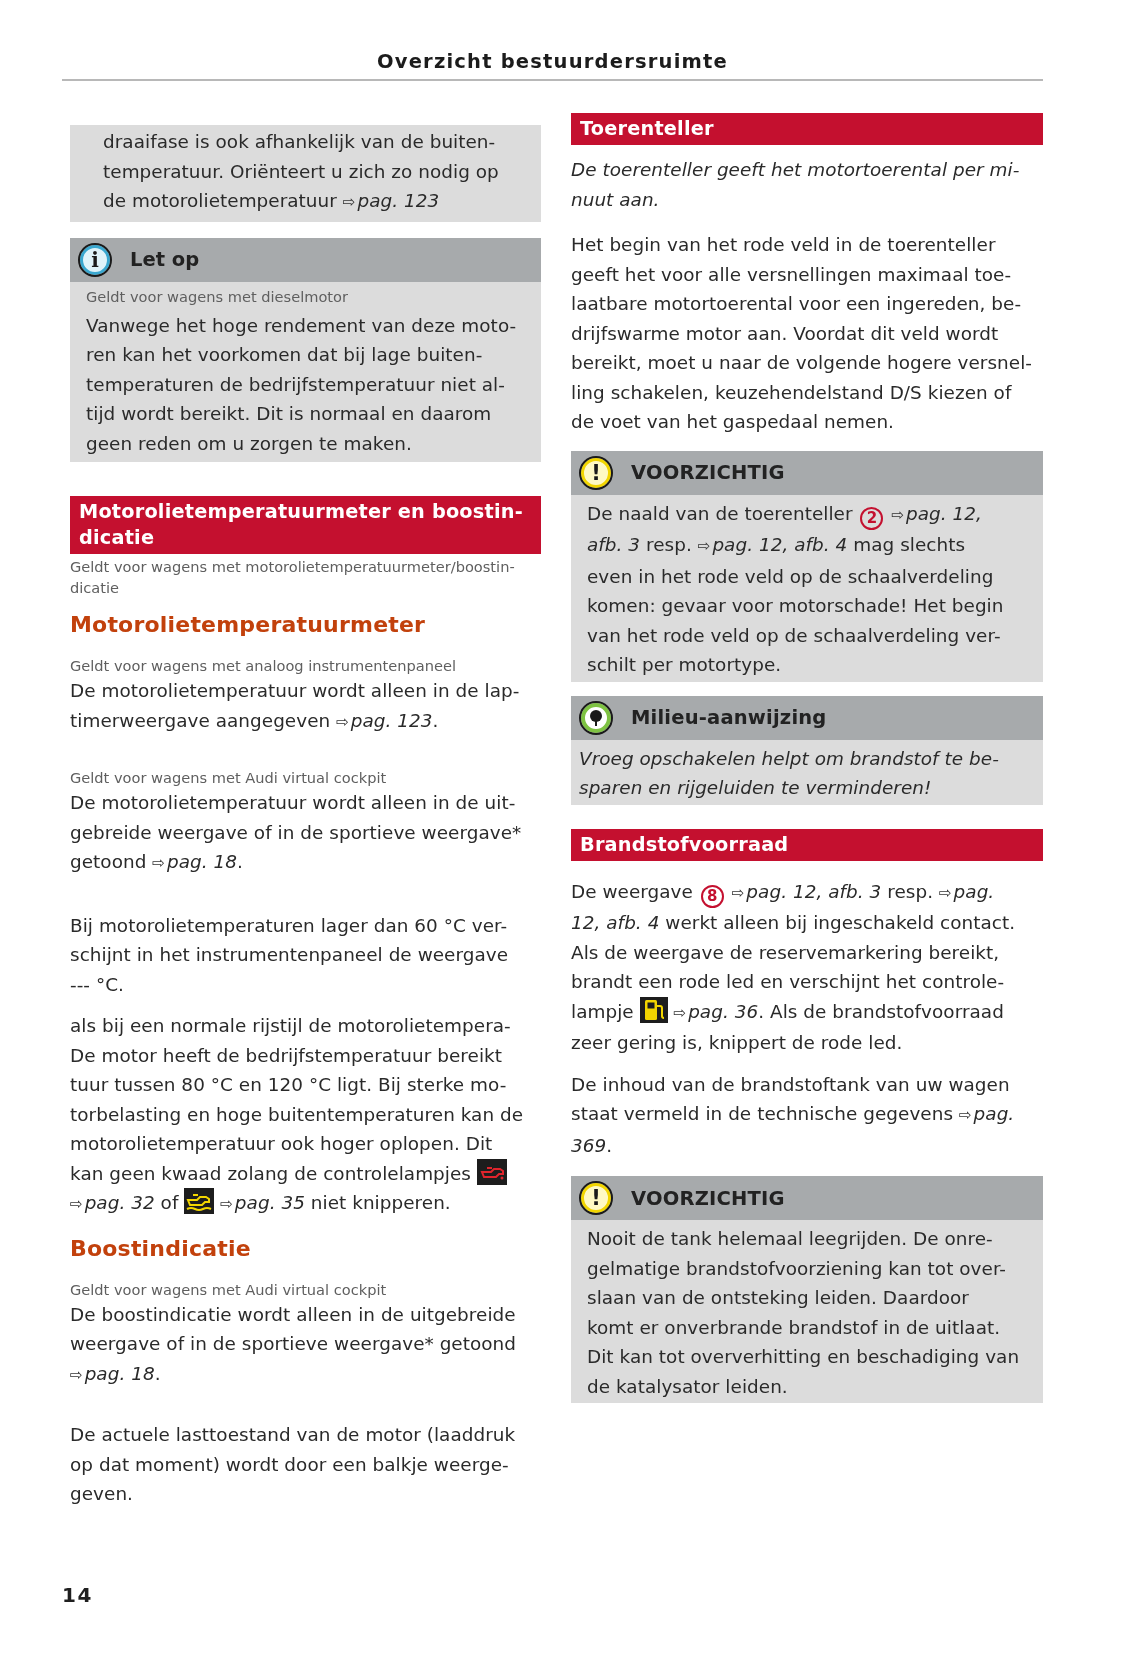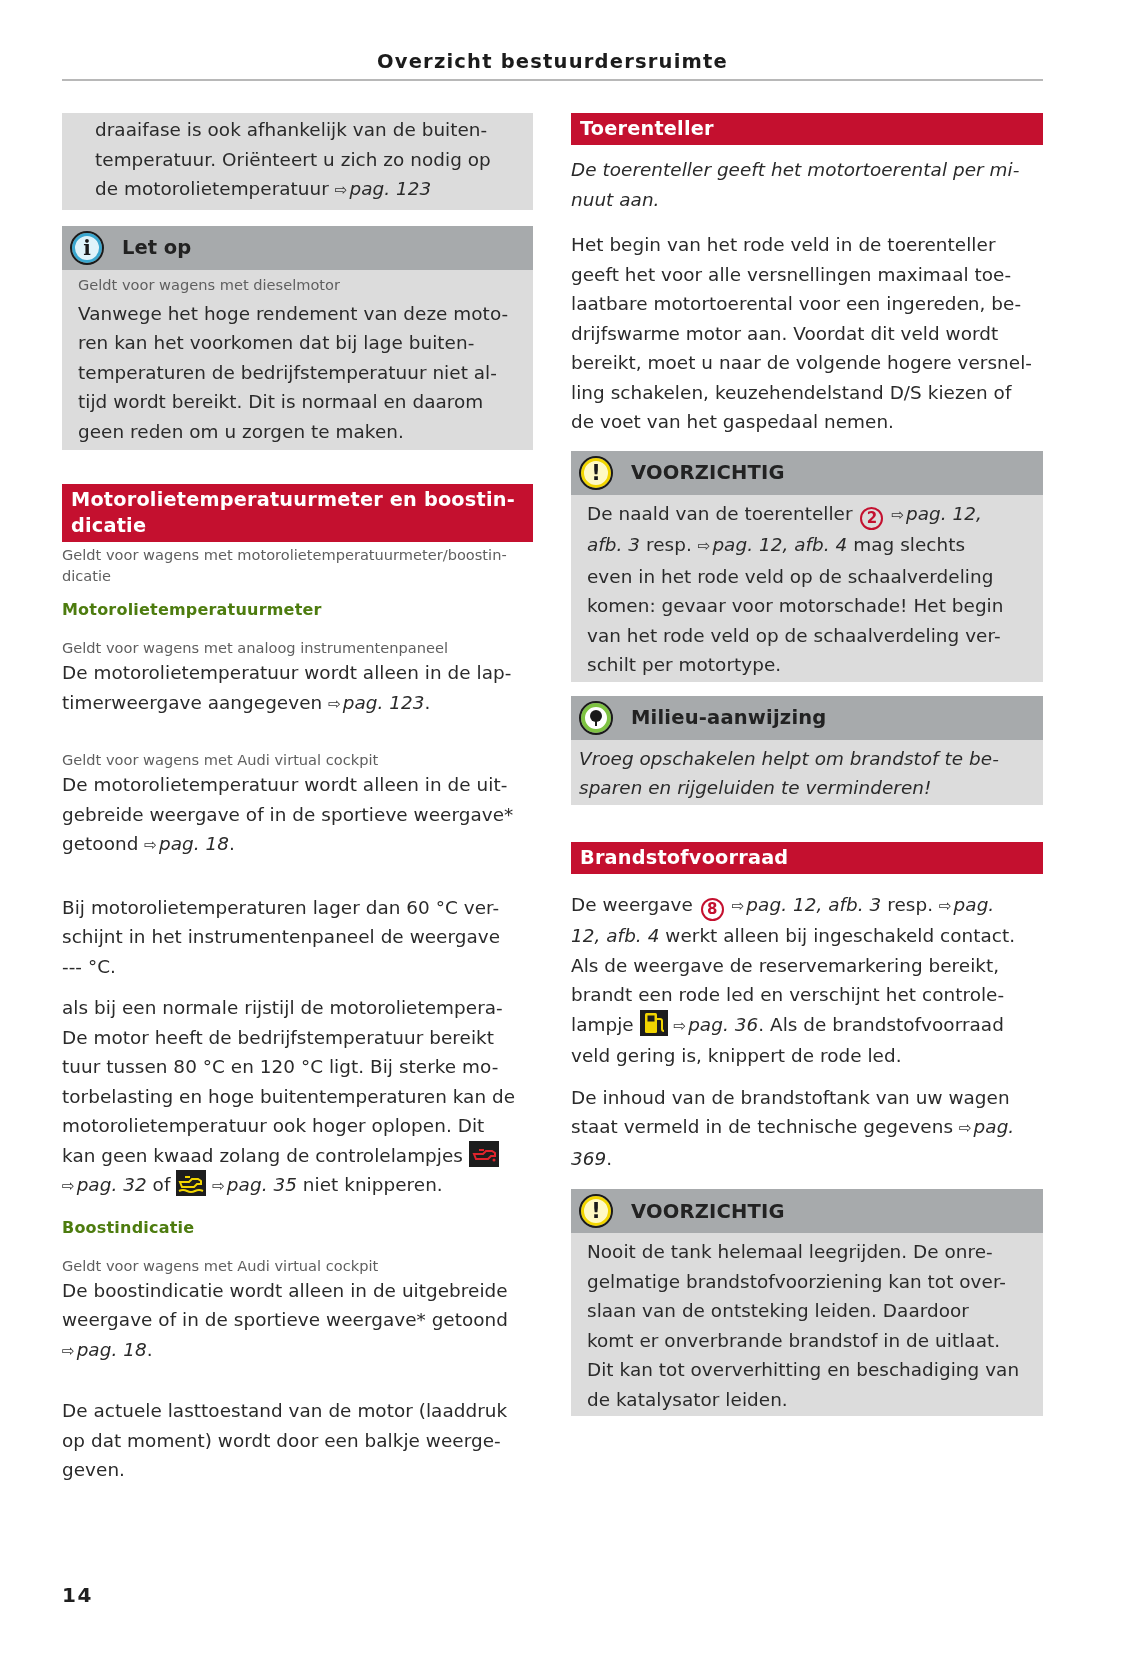--- a/index.html
+++ b/index.html
@@ -14,21 +14,21 @@
     position: absolute; left: 62px; top: 50px; width: 981px;
     border-bottom: 2px solid #b8b8b8;
     padding-bottom: 6px;
     text-align: center;
   }
   .page-header h1 {
     font-family: "DejaVu Sans", sans-serif;
     font-size: 19.5px; font-weight: bold; letter-spacing: 1.2px; color: #1c1c1c;
   }
   .col { position: absolute; top: 113px; }
-  .col-left { left: 62px; width: 471px; }
+  .col-left { left: 70px; width: 471px; margin-top: 12px; }
   .col-right { left: 571px; width: 472px; }
 
   .p {
     font-size: 18.4px; line-height: 29.5px; color: #2a2a2a;
     letter-spacing: 0.05px;
   }
   .p .ref { font-style: italic; }
   .arrow { font-style: normal; font-size: 15px; margin-right: 2px; color: #333; }
   .small {
     font-size: 14.6px; line-height: 21px; color: #5f5f5f;
@@ -56,21 +56,21 @@
   .icon-info span { font-family: "DejaVu Serif", serif; font-weight: bold; font-size: 20px; color: #1a1a1a; }
   .icon-warn { background: #fff9c4; box-shadow: inset 0 0 0 3px #f2d500; }
   .icon-warn span { font-weight: bold; font-size: 21px; color: #1a1a1a; }
   .icon-env { background: #ffffff; box-shadow: inset 0 0 0 4px #7ec242; }
 
   .red-head {
     background: #c4102f; color: #ffffff; font-weight: bold;
     font-size: 19.3px; line-height: 26px; padding: 3px 9px 3px 9px;
     letter-spacing: 0.2px;
   }
-  .subhead { font-size: 16px; font-weight: bold; color: #4d7c0f; letter-spacing: 0.2px; }
+  .subhead { font-size: 22px; font-weight: bold; color: #c2410c; letter-spacing: 0.2px; }
 
   .callout-num {
     display: inline-flex; width: 23px; height: 23px; border-radius: 50%;
     border: 2px solid #c4102f; color: #c4102f; font-size: 15px; font-weight: bold;
     align-items: center; justify-content: center; vertical-align: -3px;
     margin: 0 2px;
   }
   .lamp {
     display: inline-block; width: 30px; height: 26px; vertical-align: -5px;
     background: #1d1d1d; position: relative;
@@ -245,21 +245,21 @@
         </svg>
       </div>
       <div class="title">Milieu-aanwijzing</div>
     </div>
     <div class="notice-body" style="padding:4px 16px 2px 8px;font-style:italic;">
       <div class="p">Vroeg opschakelen helpt om brandstof te be-</div>
       <div class="p">sparen en rijgeluiden te verminderen!</div>
     </div>
   </div>
 
-  <div class="red-head" style="margin-top:37px;">Brandstofvoorraad</div>
+  <div class="red-head" style="margin-top:24px;">Brandstofvoorraad</div>
   <div style="margin-top:16px;">
     <div class="p">
       <span>De weergave</span>
       <span class="callout-num">8</span>
       <span class="arrow">⇨</span><span class="ref">pag. 12, afb. 3</span>
       <span>resp.</span>
       <span class="arrow">⇨</span><span class="ref">pag.</span>
     </div>
     <div class="p">
       <span class="ref">12, afb. 4</span>
@@ -271,21 +271,21 @@
       <span>lampje</span>
       <span class="lamp" style="width:28px;">
         <svg width="28" height="26" viewBox="0 0 28 26">
           <rect x="5" y="3" width="12" height="20" rx="1.5" fill="#f2d500"></rect>
           <rect x="7.5" y="5.5" width="7" height="6" fill="#1d1d1d"></rect>
           <path d="M17 9 h3 q2 0 2 2 v8 q0 2 2 2" fill="none" stroke="#f2d500" stroke-width="2"></path>
         </svg>
       </span>
       <span class="arrow">⇨</span><span class="ref">pag. 36</span><span>. Als de brandstofvoorraad</span>
     </div>
-    <div class="p">veld gering is, knippert de rode led.</div>
+    <div class="p">zeer gering is, knippert de rode led.</div>
   </div>
   <div style="margin-top:12px;">
     <div class="p">De inhoud van de brandstoftank van uw wagen</div>
     <div class="p">
       <span>staat vermeld in de technische gegevens</span>
       <span class="arrow">⇨</span><span class="ref">pag.</span>
     </div>
     <div class="p">
       <span class="ref">369</span>.
     </div>

